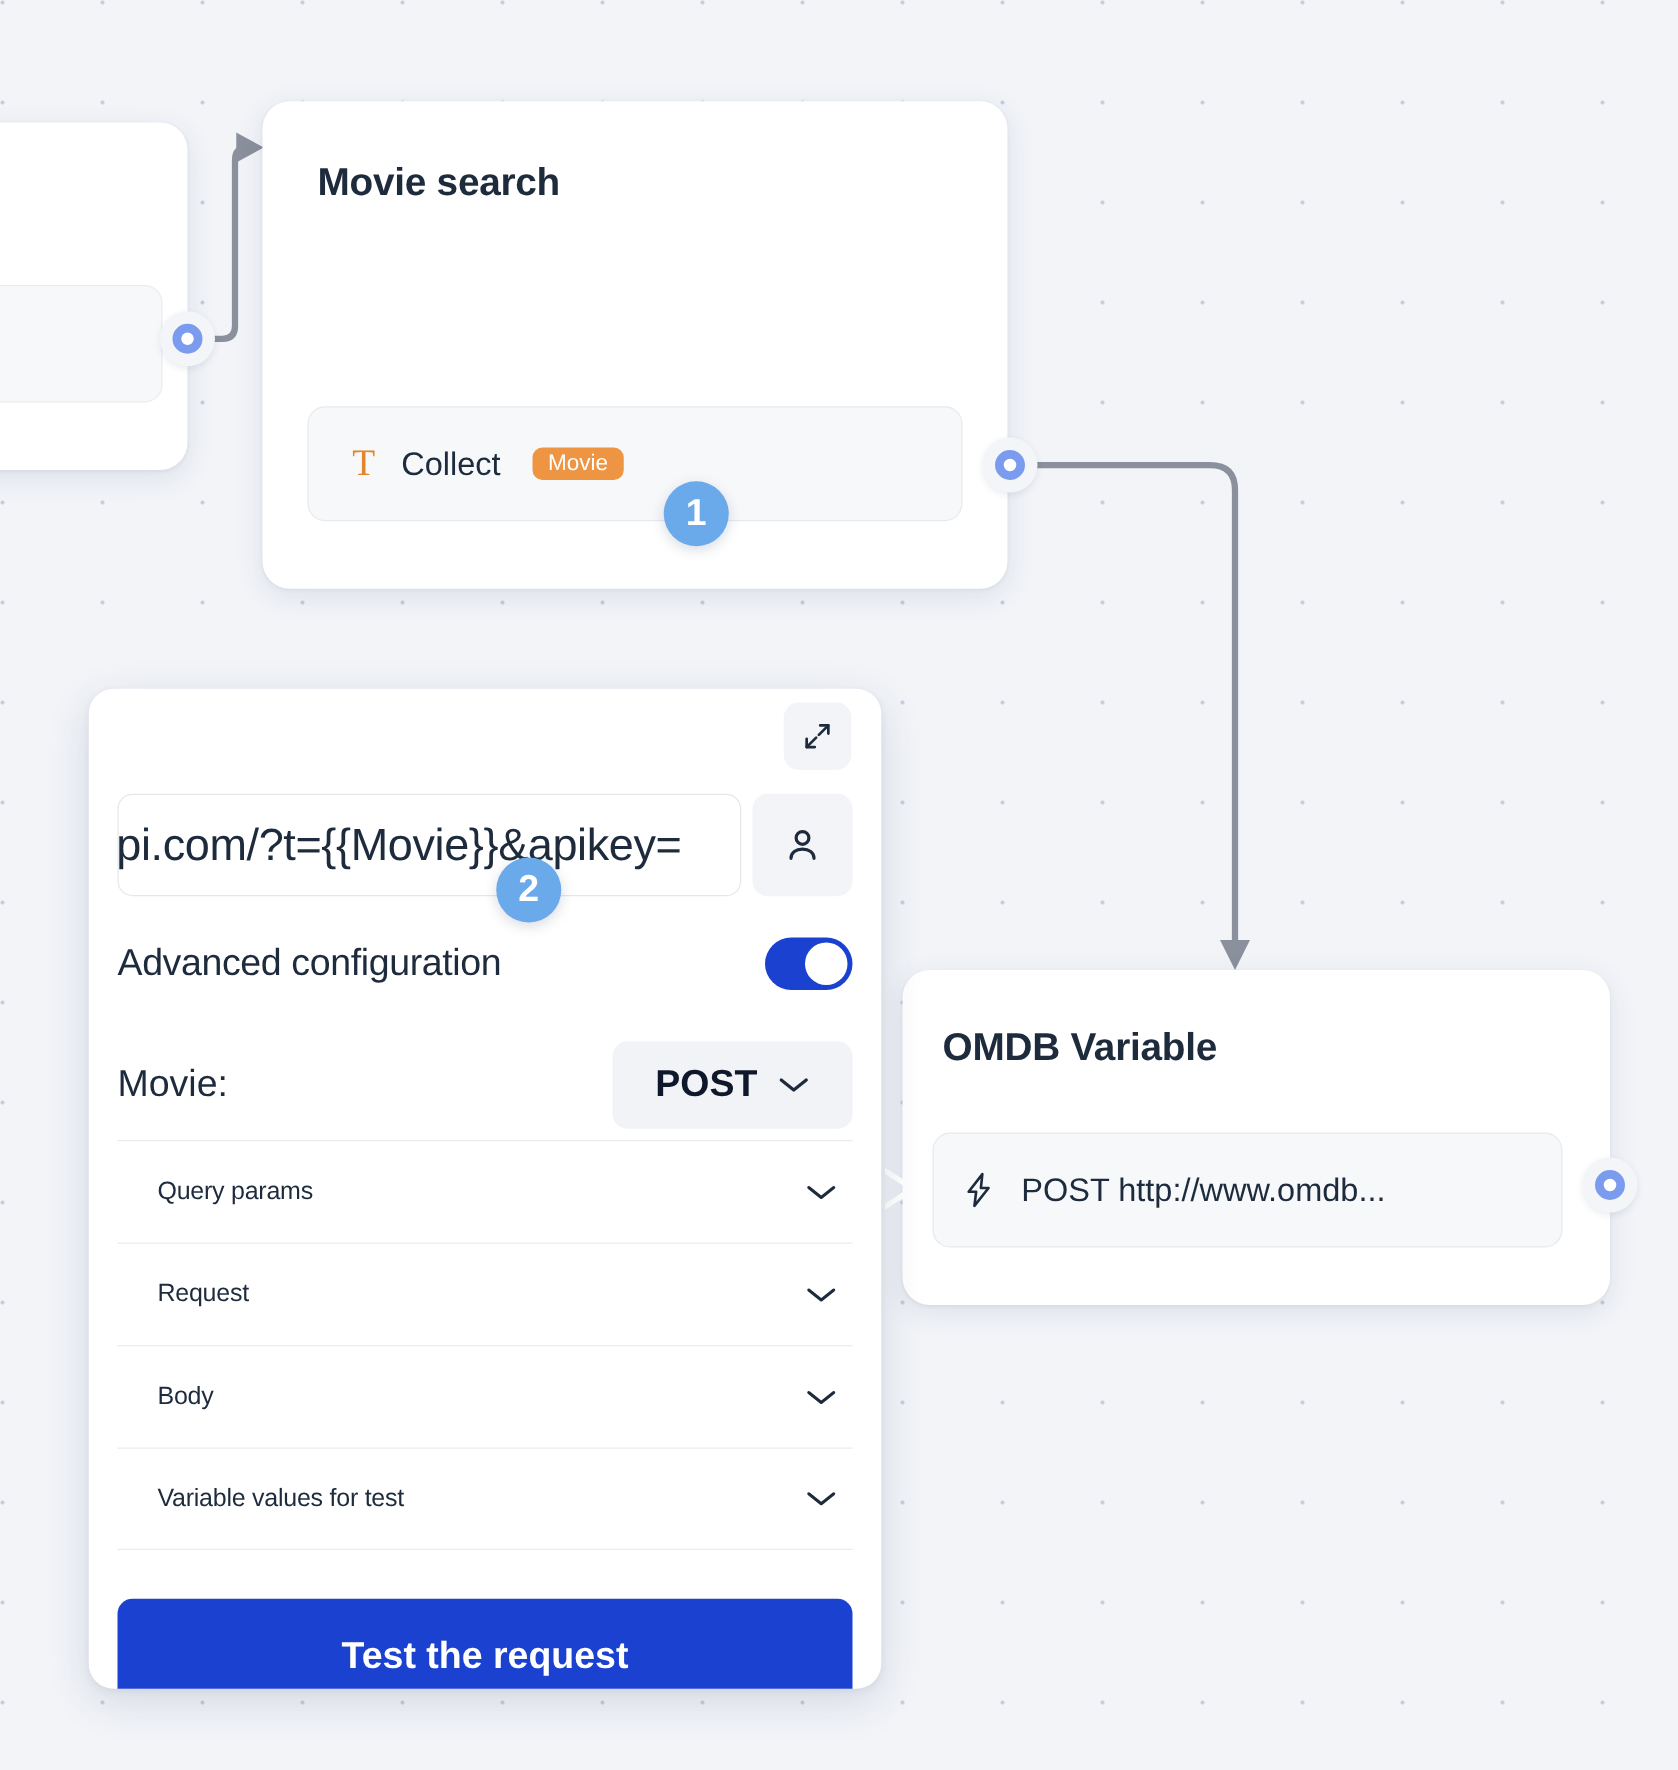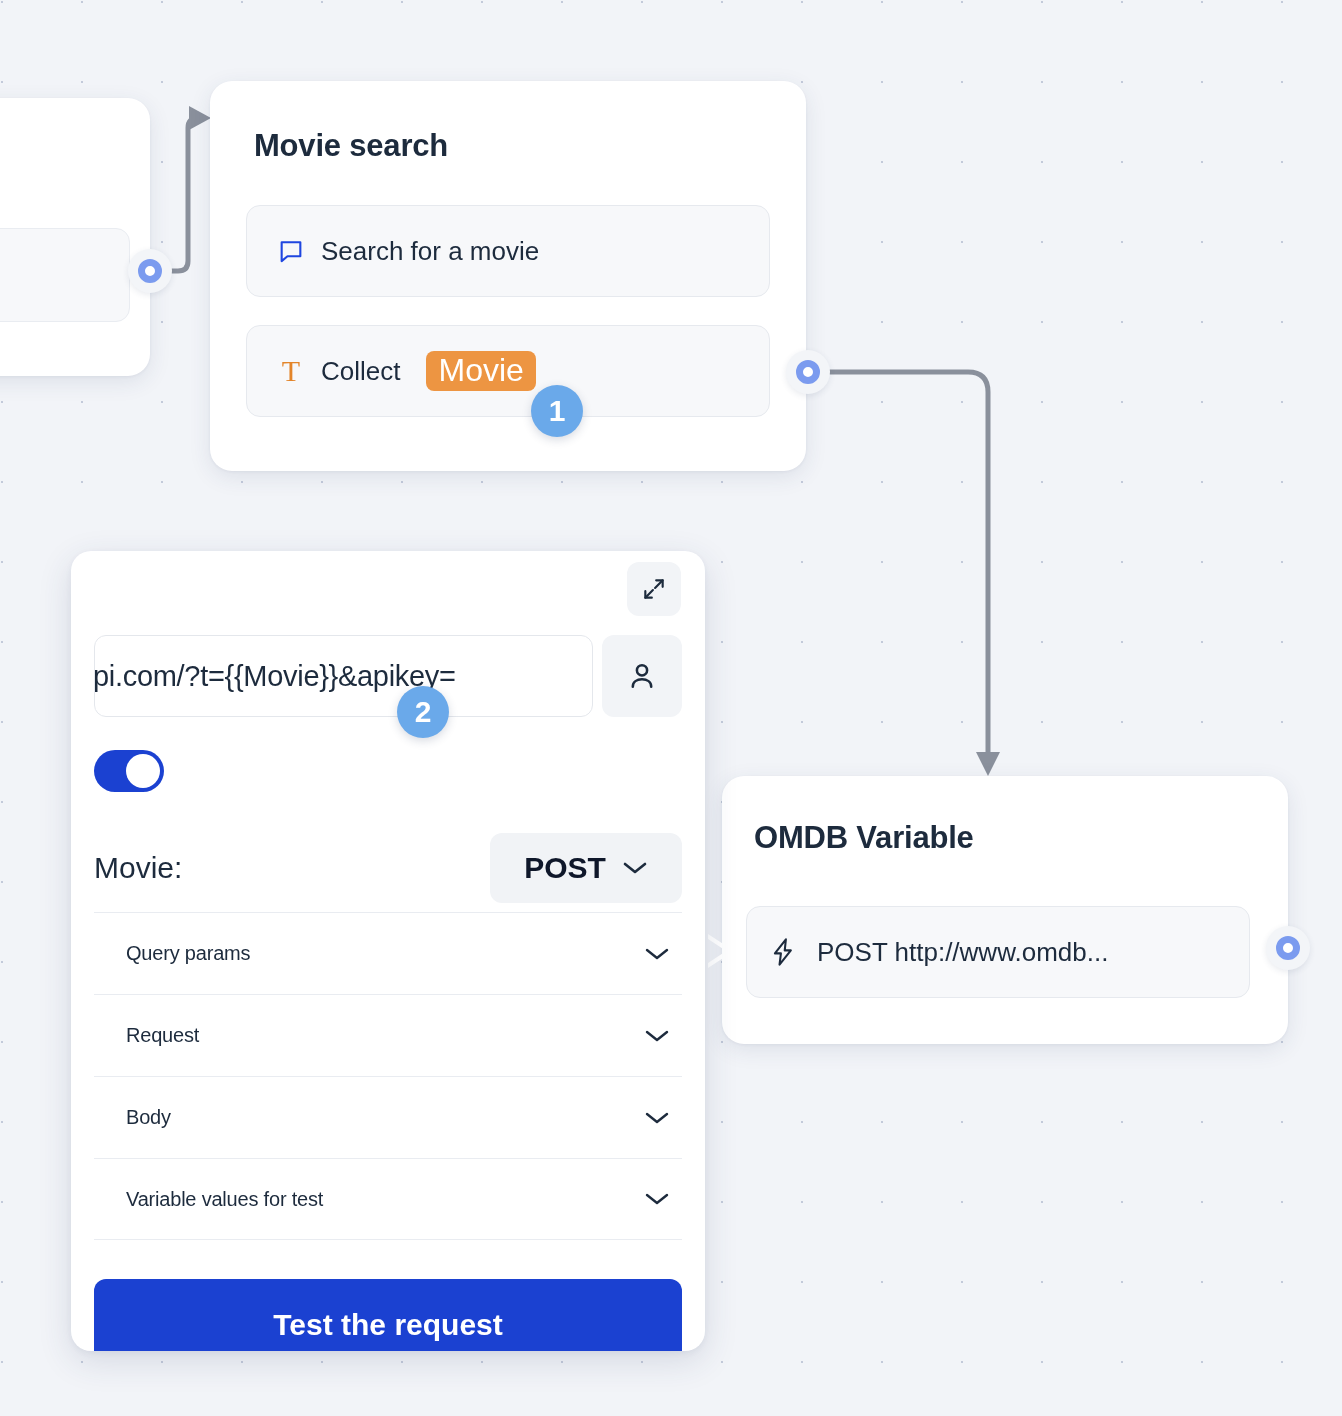--- a/index.html
+++ b/index.html
@@ -109,21 +109,21 @@
     font-size: 30px;
     line-height: 28px;
     text-align: center;
     font-weight: 400;
   }
   .var-badge {
     background: #ed9542;
     color: #ffffff;
     border-radius: 8px;
     padding: 3px 12px 5px 12px;
-    font-size: 32px;
+    font-size: 18px;
     line-height: 1;
     display: inline-block;
     margin-left: 10px;
   }
 
   
   #node-omdb {
     left: 722px;
     top: 776px;
     width: 566px;
@@ -237,21 +237,21 @@
     height: 82px;
     border: 1px solid #e4e7ec;
     border-radius: 12px;
     background: #ffffff;
     box-sizing: border-box;
     display: flex;
     align-items: center;
     padding: 0 14px;
     overflow: hidden;
     white-space: nowrap;
-    font-size: 29px;
+    font-size: 36px;
     color: #1d2b3d;
     letter-spacing: -0.3px;
   }
   #url-input span {
     display: inline-block;
     margin-left: -16px;
   }
   #btn-user {
     width: 80px; height: 82px;
     border-radius: 12px;
@@ -371,26 +371,20 @@
   </svg>
 
   <div class="node" id="node-prev">
     <div class="inner-row"></div>
   </div>
   <div class="handle" id="handle-prev-out"></div>
 
   <div class="node" id="node-movie">
     <div class="node-title">Movie search</div>
 
-    <div class="node-row" id="row-search">
-      <svg class="icon-chat" viewBox="0 0 24 24" fill="none">
-        <path d="M4 4.5h16v12H9l-5 4.2V4.5z" stroke="#1f46e0" stroke-width="1.8" stroke-linejoin="round"></path>
-      </svg>
-      <span>Search for a movie</span>
-    </div>
 
     <div class="node-row" id="row-collect">
       <span class="icon-text-t">T</span>
       <span>Collect</span>
       <span class="var-badge">Movie</span>
     </div>
   </div>
   <div class="handle" id="handle-movie-out"></div>
   <div class="step-marker" id="marker-1">1</div>
 
@@ -423,20 +417,21 @@
       </div>
       <div id="btn-user">
         <svg width="34" height="34" viewBox="0 0 24 24" fill="none">
           <circle cx="12" cy="8" r="3.6" stroke="#1d2b3d" stroke-width="1.8"></circle>
           <path d="M5.5 19.5c0-3.3 2.9-5.2 6.5-5.2s6.5 1.9 6.5 5.2" stroke="#1d2b3d" stroke-width="1.8" stroke-linecap="round"></path>
         </svg>
       </div>
     </div>
 
     <div id="adv-row">
+      <span id="adv-label">Advanced configuration</span>
       <div id="adv-toggle"></div>
     </div>
 
     <div id="method-row">
       <span id="method-label">Movie:</span>
       <div id="method-select">
         <span>POST</span>
         <svg class="chev" viewBox="0 0 26 16" fill="none">
           <path d="M3 4l10 8 10-8" stroke="#1d2b3d" stroke-width="2.6" stroke-linecap="round" stroke-linejoin="round"></path>
         </svg>

